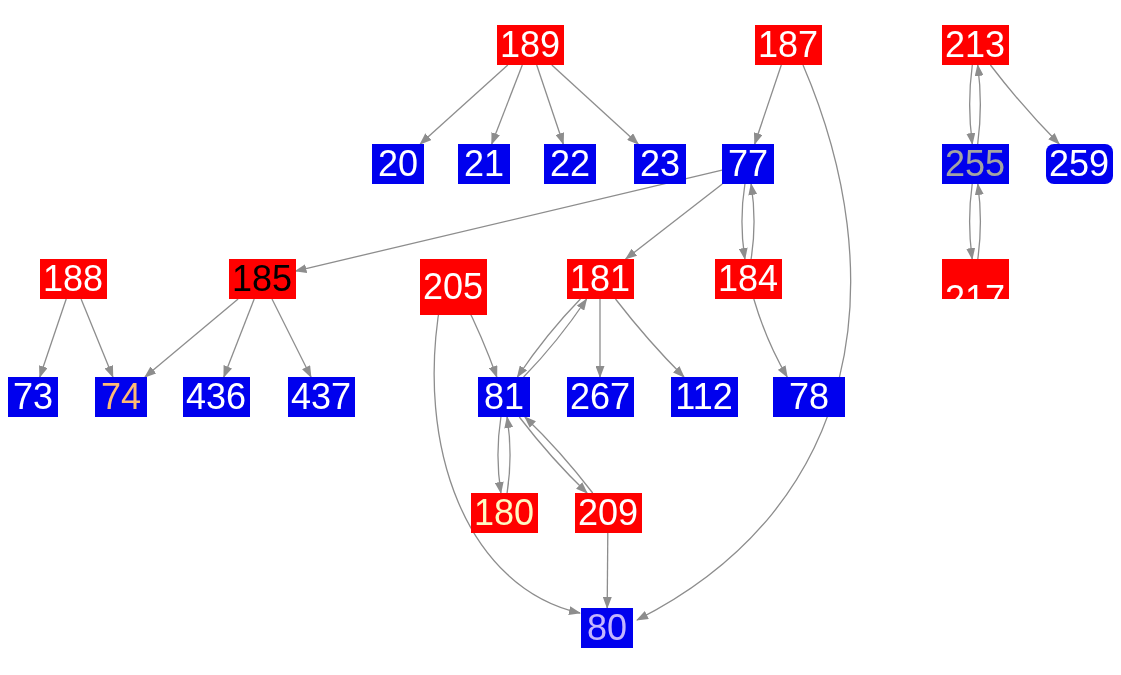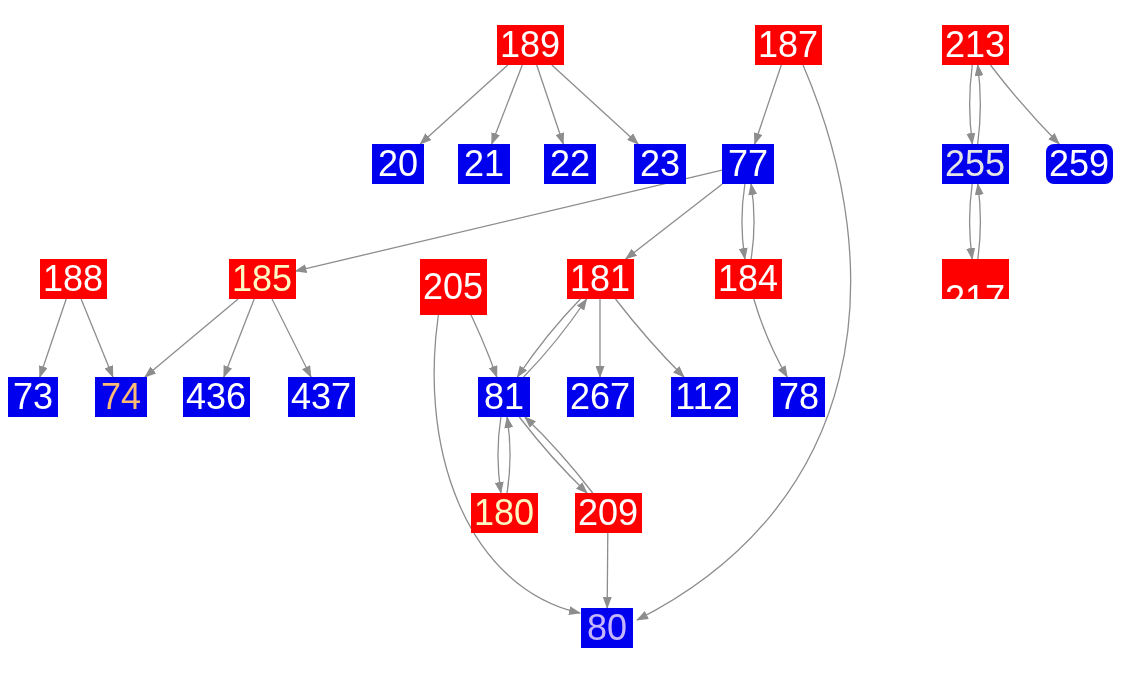--- a/index.html
+++ b/index.html
@@ -103,30 +103,30 @@
       <div class="node" style="left: 544px; top: 144px; width: 52px; height: 40px; background: rgb(0, 0, 238);">
         <span style="color: rgb(255, 255, 255);">22</span>
       </div>
       <div class="node" style="left: 634px; top: 144px; width: 52px; height: 40px; background: rgb(0, 0, 238);">
         <span style="color: rgb(255, 255, 255);">23</span>
       </div>
       <div class="node" style="left: 722px; top: 144px; width: 52px; height: 40px; background: rgb(0, 0, 238);">
         <span style="color: rgb(255, 255, 255);">77</span>
       </div>
       <div class="node" style="left: 941.5px; top: 144px; width: 67px; height: 40px; background: rgb(0, 0, 238);">
-        <span style="color: #e5e5e5;">255</span>
+        <span style="color: #a3a3a3;">255</span>
       </div>
       <div class="node" style="left: 1045.5px; top: 144px; width: 67px; height: 40px; background: rgb(0, 0, 238); border-radius: 8px;">
         <span style="color: rgb(255, 255, 255);">259</span>
       </div>
       <div class="node" style="left: 39.5px; top: 259px; width: 67px; height: 40px; background: rgb(255, 0, 0);">
         <span style="color: rgb(255, 255, 255);">188</span>
       </div>
       <div class="node" style="left: 228.5px; top: 259px; width: 67px; height: 40px; background: rgb(255, 0, 0);">
-        <span style="color: #fef9c3;">185</span>
+        <span style="color: #000000;">185</span>
       </div>
       <div class="node" style="left: 419.5px; top: 259px; width: 67px; height: 56px; background: rgb(255, 0, 0);">
         <span style="color: rgb(255, 255, 255);">205</span>
       </div>
       <div class="node" style="left: 566.5px; top: 259px; width: 67px; height: 40px; background: rgb(255, 0, 0);">
         <span style="color: rgb(255, 255, 255);">181</span>
       </div>
       <div class="node" style="left: 714.5px; top: 259px; width: 67px; height: 40px; background: rgb(255, 0, 0);">
         <span style="color: rgb(255, 255, 255);">184</span>
       </div>
@@ -147,21 +147,21 @@
       </div>
       <div class="node" style="left: 478px; top: 377px; width: 52px; height: 40px; background: rgb(0, 0, 238);">
         <span style="color: rgb(255, 255, 255);">81</span>
       </div>
       <div class="node" style="left: 566.5px; top: 377px; width: 67px; height: 40px; background: rgb(0, 0, 238);">
         <span style="color: rgb(255, 255, 255);">267</span>
       </div>
       <div class="node" style="left: 670.5px; top: 377px; width: 67px; height: 40px; background: rgb(0, 0, 238);">
         <span style="color: rgb(255, 255, 255);">112</span>
       </div>
-      <div class="node" style="left: 773px; top: 377px; width: 52px; height: 40px; background: rgb(0, 0, 238);">
+      <div class="node" style="left: 773px; top: 377px; width: 72px; height: 40px; background: rgb(0, 0, 238);">
         <span style="color: rgb(255, 255, 255);">78</span>
       </div>
       <div class="node" style="left: 470.5px; top: 493px; width: 67px; height: 40px; background: rgb(255, 0, 0);">
         <span style="color: #fef9c3;">180</span>
       </div>
       <div class="node" style="left: 574.5px; top: 493px; width: 67px; height: 40px; background: rgb(255, 0, 0);">
         <span style="color: rgb(255, 255, 255);">209</span>
       </div>
       <div class="node" style="left: 581px; top: 608px; width: 52px; height: 40px; background: rgb(0, 0, 238);">
         <span style="color: #c4b5fd;">80</span>

